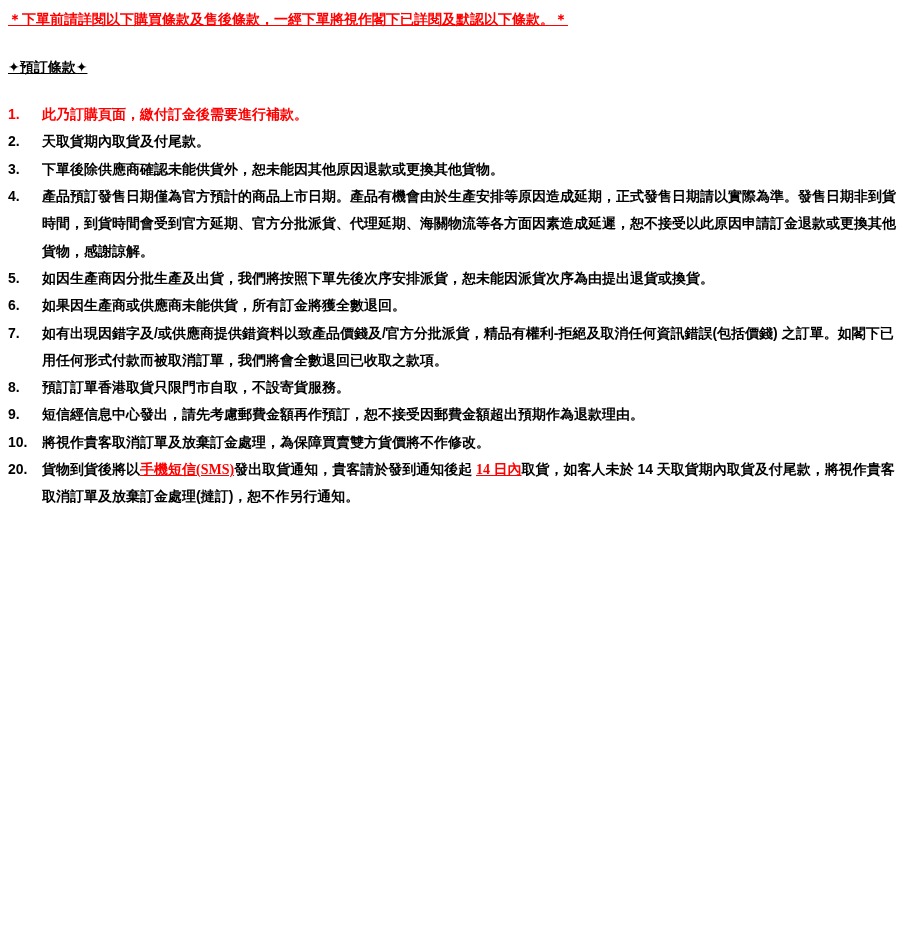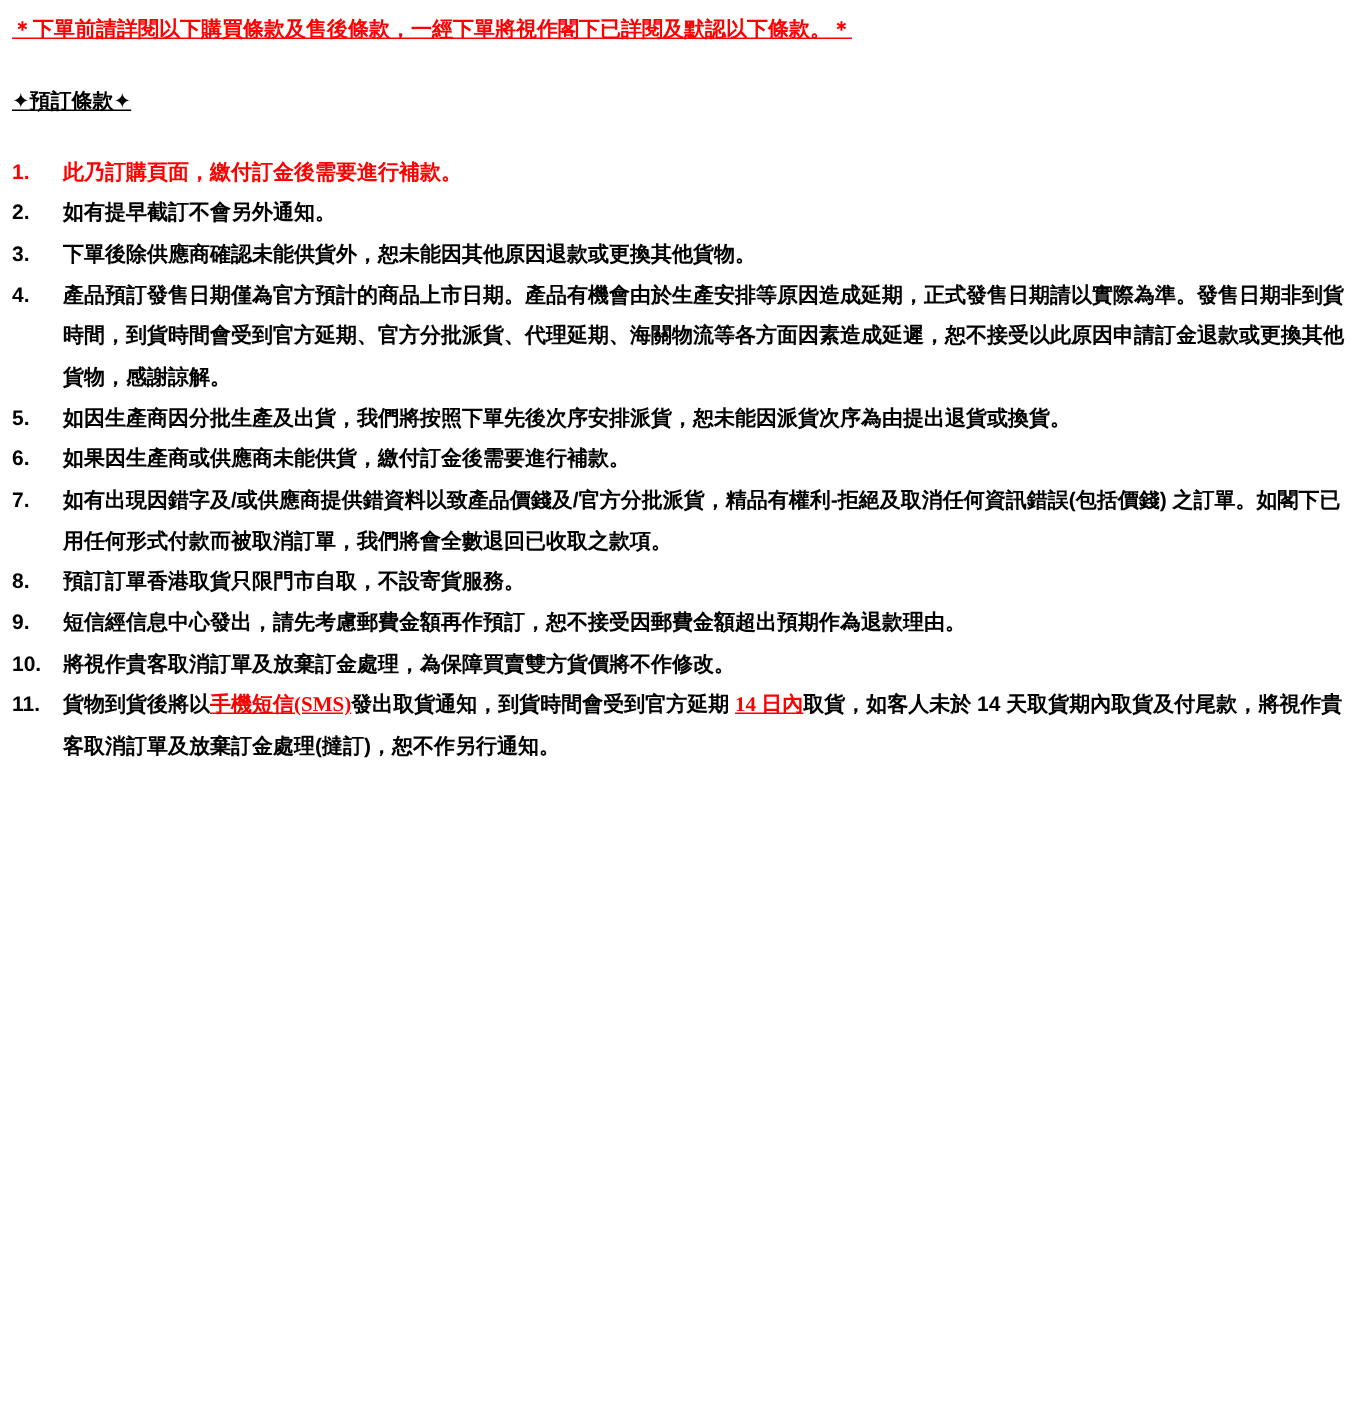--- a/index.html
+++ b/index.html
@@ -70,53 +70,53 @@
 
   <div class="section-heading">✦預訂條款✦</div>
 
   <div class="terms-list" id="terms-list">
       <div class="term red">
         <span class="term-num">1.</span>
         <span class="term-text"><span class="seg-normal">此乃訂購頁面，繳付訂金後需要進行補款。</span></span>
       </div>
       <div class="term">
         <span class="term-num">2.</span>
-        <span class="term-text"><span class="seg-normal">如有提早截訂不會另外通知。</span></span>
+        <span class="term-text"><span class="seg-normal">天取貨期內取貨及付尾款。</span></span>
       </div>
       <div class="term">
         <span class="term-num">3.</span>
         <span class="term-text"><span class="seg-normal">下單後除供應商確認未能供貨外，恕未能因其他原因退款或更換其他貨物。</span></span>
       </div>
       <div class="term">
         <span class="term-num">4.</span>
         <span class="term-text"><span class="seg-normal">產品預訂發售日期僅為官方預計的商品上市日期。產品有機會由於生產安排等原因造成延期，正式發售日期請以實際為準。發售日期非到貨時間，到貨時間會受到官方延期、官方分批派貨、代理延期、海關物流等各方面因素造成延遲，恕不接受以此原因申請訂金退款或更換其他貨物，感謝諒解。</span></span>
       </div>
       <div class="term">
         <span class="term-num">5.</span>
         <span class="term-text"><span class="seg-normal">如因生產商因分批生產及出貨，我們將按照下單先後次序安排派貨，恕未能因派貨次序為由提出退貨或換貨。</span></span>
       </div>
       <div class="term">
         <span class="term-num">6.</span>
-        <span class="term-text"><span class="seg-normal">如果因生產商或供應商未能供貨，繳付訂金後需要進行補款。</span></span>
+        <span class="term-text"><span class="seg-normal">如果因生產商或供應商未能供貨，所有訂金將獲全數退回。</span></span>
       </div>
       <div class="term">
         <span class="term-num">7.</span>
         <span class="term-text"><span class="seg-normal">如有出現因錯字及/或供應商提供錯資料以致產品價錢及/官方分批派貨，精品有權利-拒絕及取消任何資訊錯誤(包括價錢) 之訂單。如閣下已用任何形式付款而被取消訂單，我們將會全數退回已收取之款項。</span></span>
       </div>
       <div class="term">
         <span class="term-num">8.</span>
         <span class="term-text"><span class="seg-normal">預訂訂單香港取貨只限門市自取，不設寄貨服務。</span></span>
       </div>
       <div class="term">
         <span class="term-num">9.</span>
         <span class="term-text"><span class="seg-normal">短信經信息中心發出，請先考慮郵費金額再作預訂，恕不接受因郵費金額超出預期作為退款理由。</span></span>
       </div>
       <div class="term">
         <span class="term-num">10.</span>
         <span class="term-text"><span class="seg-normal">將視作貴客取消訂單及放棄訂金處理，為保障買賣雙方貨價將不作修改。</span></span>
       </div>
       <div class="term">
-        <span class="term-num">11.</span>
-        <span class="term-text"><span class="seg-normal">貨物到貨後將以</span><span class="seg-highlight">手機短信(SMS)</span><span class="seg-normal">發出取貨通知，到貨時間會受到官方延期 </span><span class="seg-highlight">14 日內</span><span class="seg-normal">取貨，如客人未於 14 天取貨期內取貨及付尾款，將視作貴客取消訂單及放棄訂金處理(撻訂)，恕不作另行通知。</span></span>
+        <span class="term-num">20.</span>
+        <span class="term-text"><span class="seg-normal">貨物到貨後將以</span><span class="seg-highlight">手機短信(SMS)</span><span class="seg-normal">發出取貨通知，貴客請於發到通知後起 </span><span class="seg-highlight">14 日內</span><span class="seg-normal">取貨，如客人未於 14 天取貨期內取貨及付尾款，將視作貴客取消訂單及放棄訂金處理(撻訂)，恕不作另行通知。</span></span>
       </div>
     </div>
 
 </div>
 
 </body></html>

